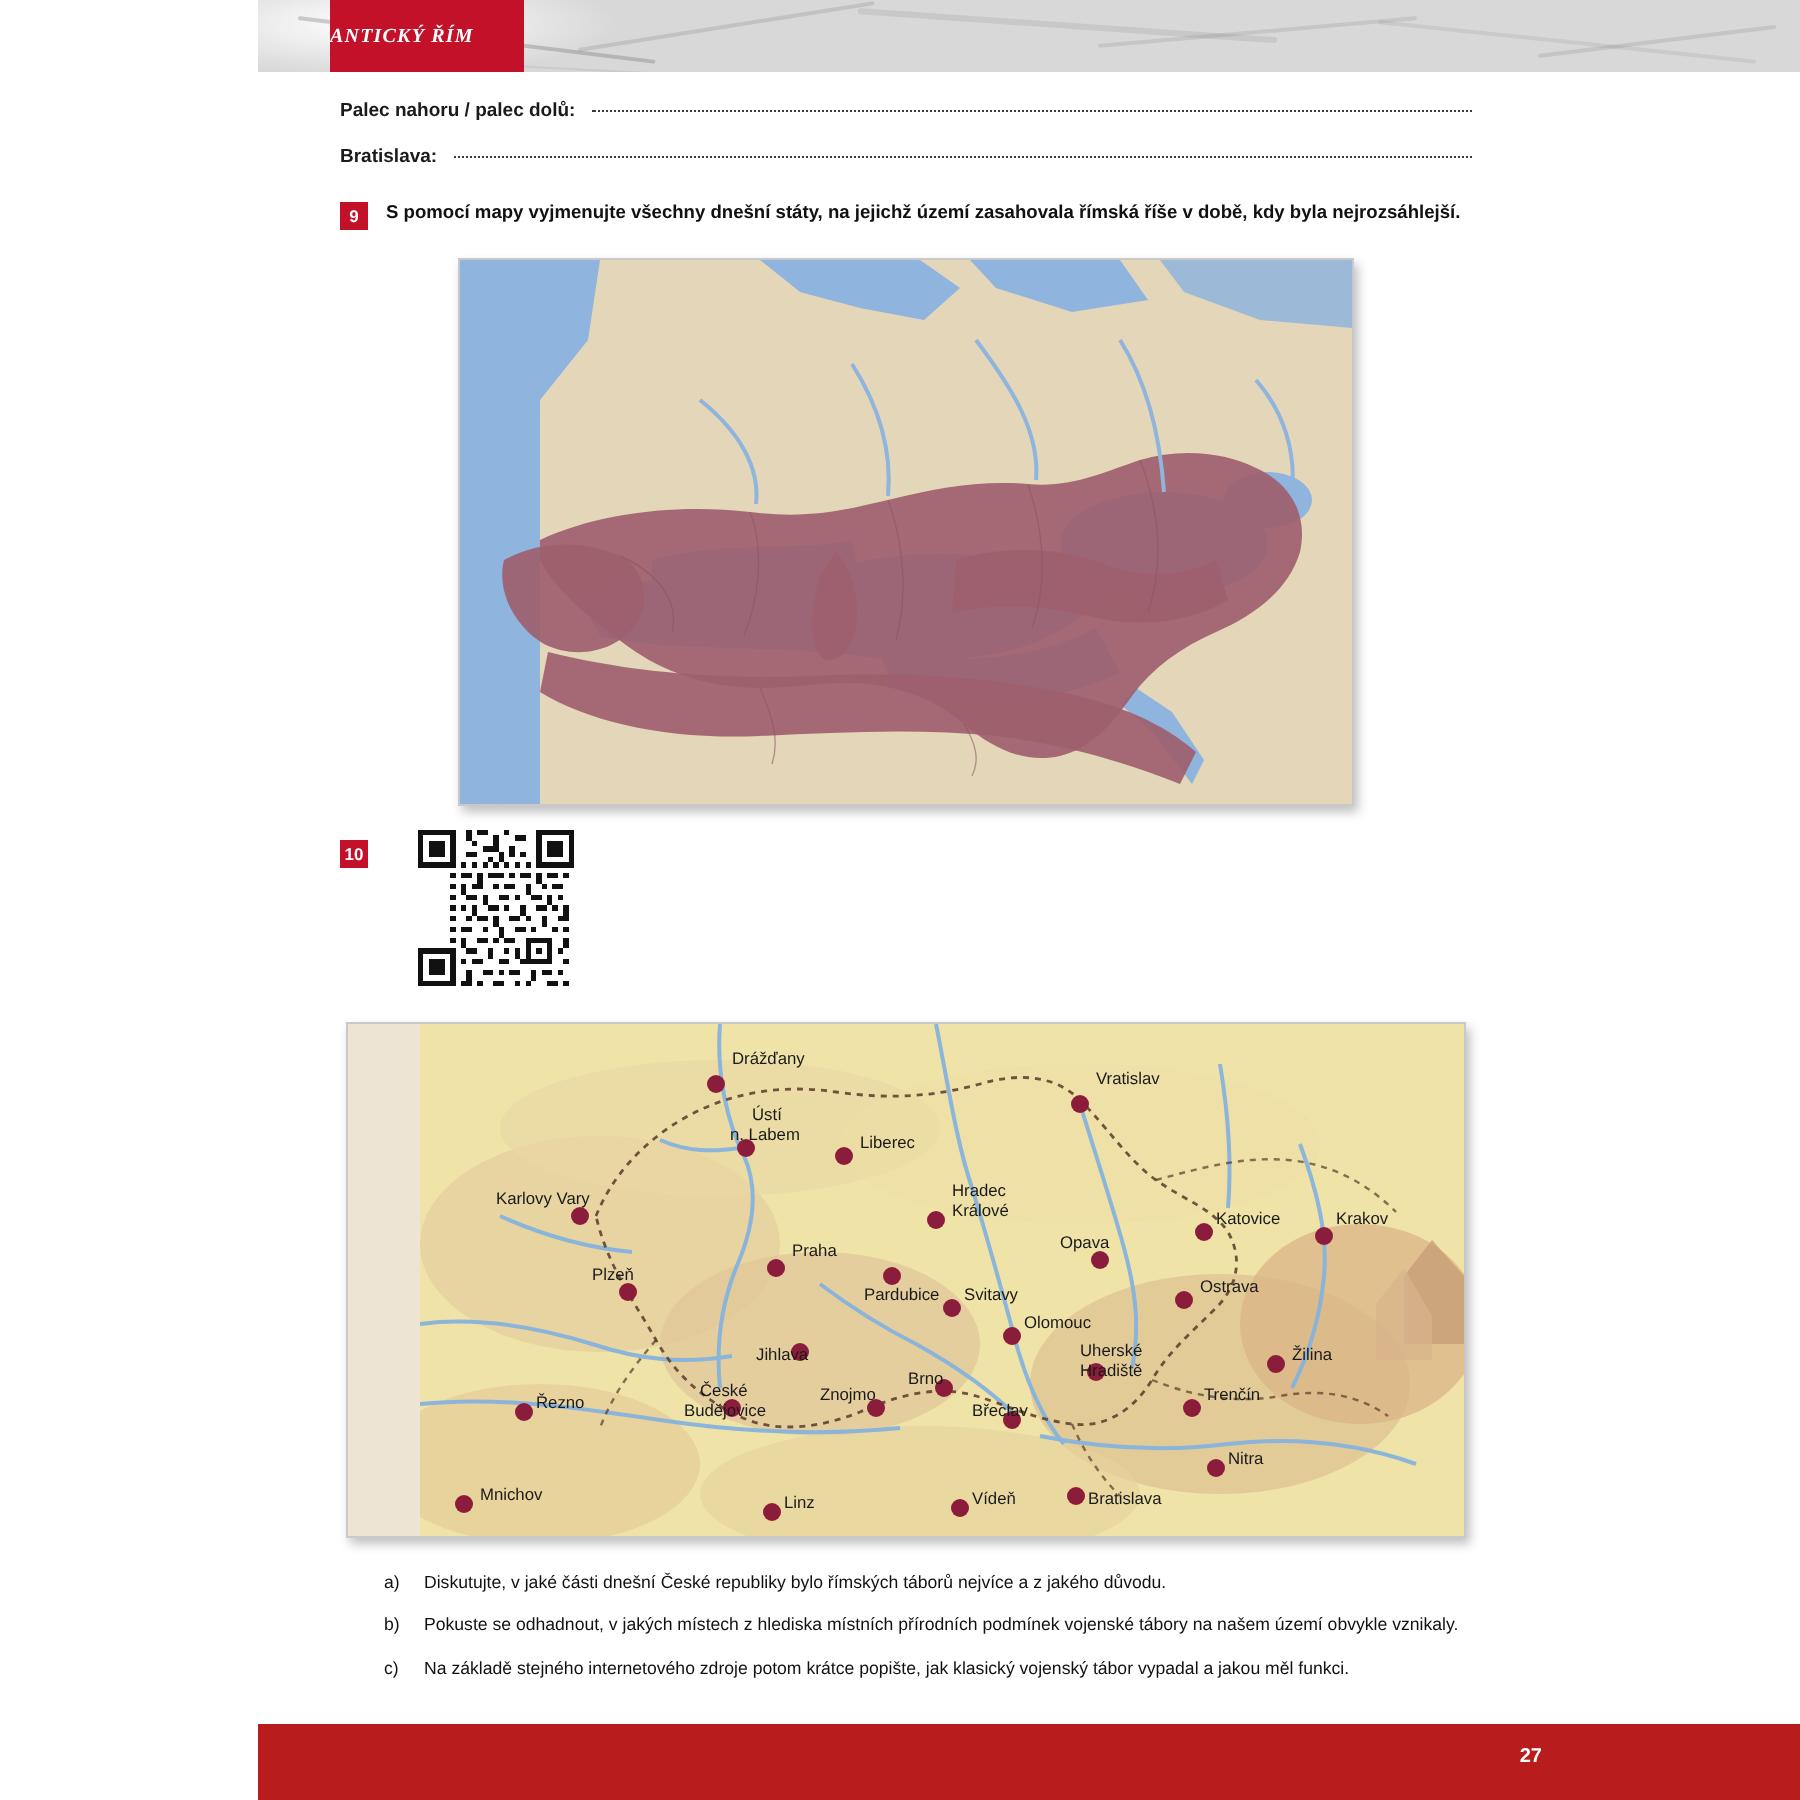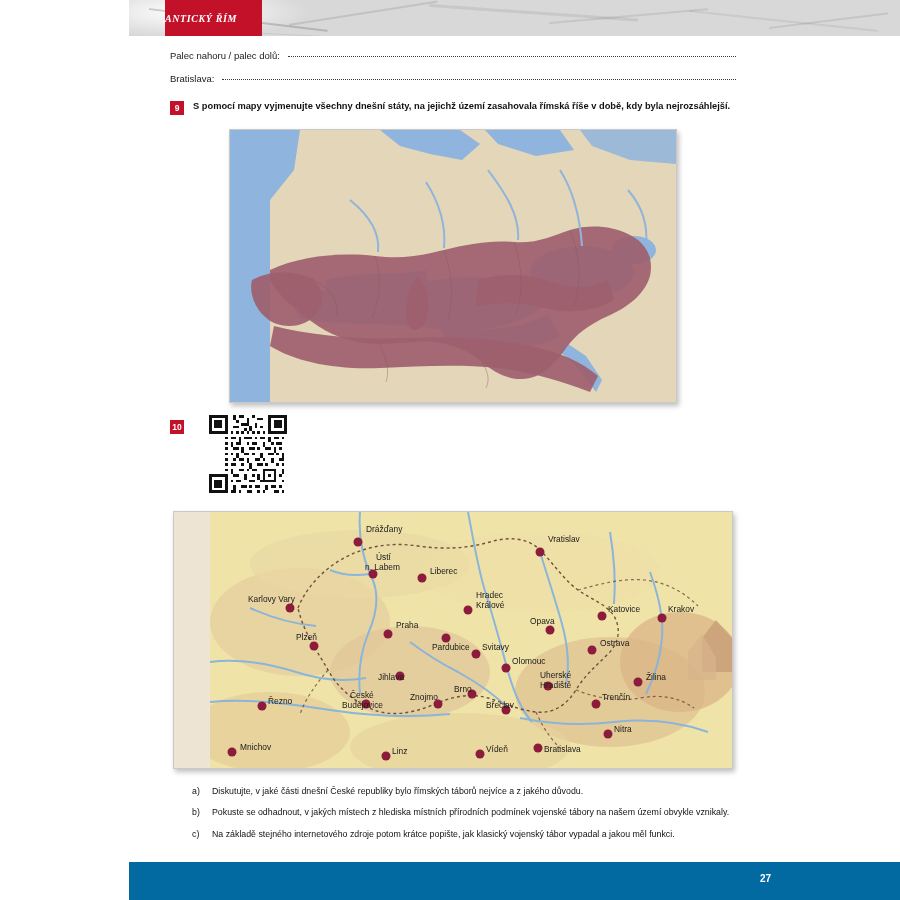--- a/index.html
+++ b/index.html
@@ -76,21 +76,21 @@
     top: 50px;
     width: 566px;
   }
 
   
   .fill-row {
     display: flex;
     align-items: baseline;
     margin-bottom: 12px;
     font-size: 9.5px;
-    font-weight: normal;
+    font-weight: bold;
     color: #1a1a1a;
   }
   .fill-row .label { white-space: nowrap; }
   .fill-row .dots {
     flex: 1;
     margin-left: 8px;
     border-bottom: 1.2px dotted #3a3a3a;
     height: 1px;
     position: relative;
     top: -2px;
@@ -173,21 +173,21 @@
   }
   .subq .txt { flex: 1; }
 
   
   .footer-bar {
     position: absolute;
     left: 129px;
     bottom: 0;
     width: 771px;
     height: 38px;
-    background: #0369a1;
+    background: #b91c1c;
   }
   .footer-bar .page-num {
     position: absolute;
     right: 129px;
     top: 11px;
     color: #ffffff;
     font-size: 10px;
     font-weight: bold;
   }
   .footer-white {

